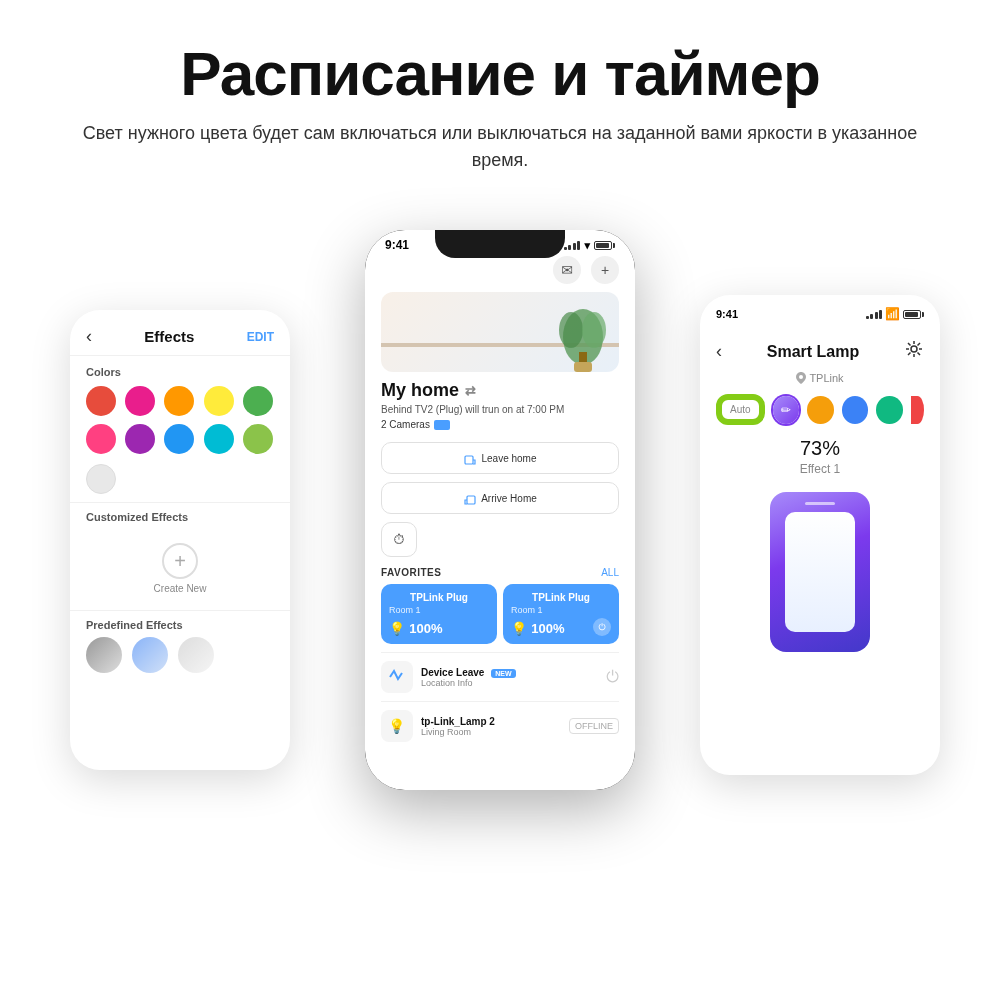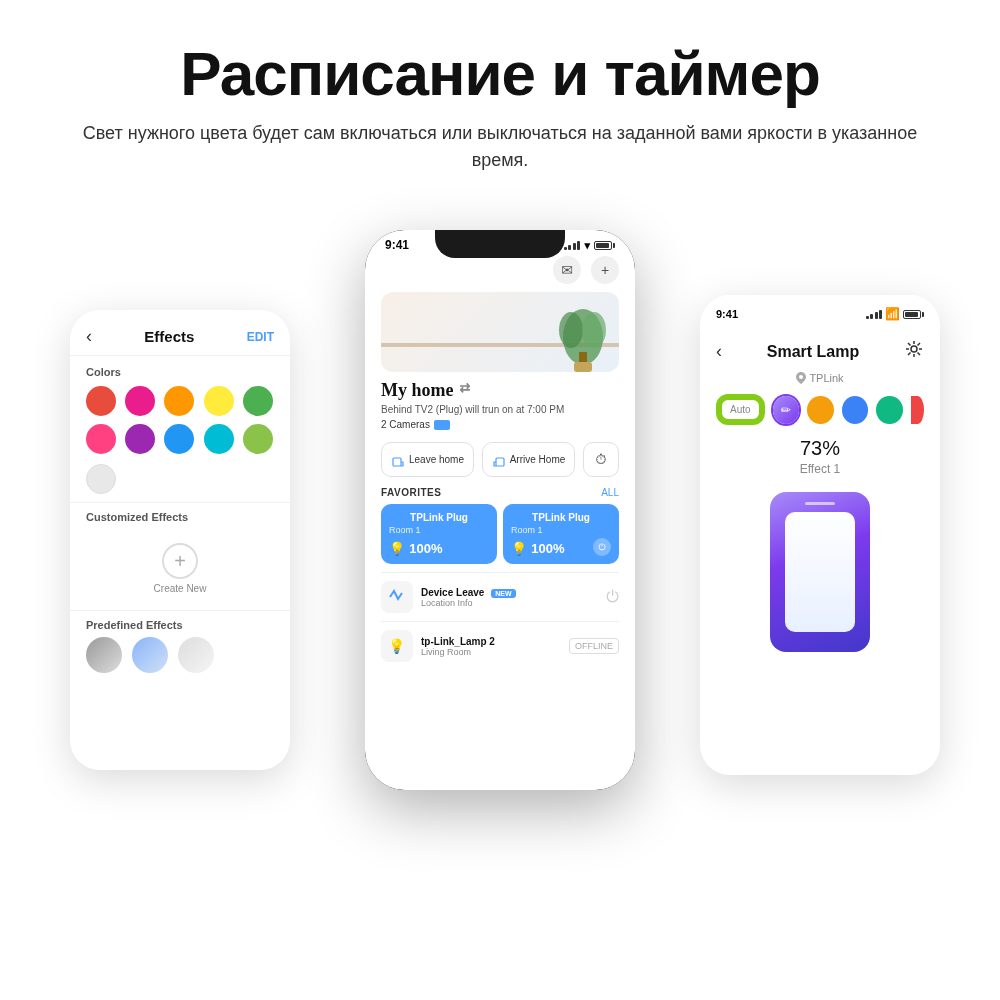--- a/index.html
+++ b/index.html
@@ -116,22 +116,22 @@
       padding: 0 16px;
       overflow: hidden;
     }
 
     .center-home-title {
       font-size: 18px;
       font-weight: 700;
       color: #111;
       margin-bottom: 3px;
       display: flex;
+      align-items: center;
       gap: 6px;
-      font-family: Liberation Serif, serif;
     }
 
     .center-plug-notice {
       font-size: 10px;
       color: #555;
       margin-bottom: 4px;
     }
 
     .center-cameras {
       font-size: 10px;
@@ -148,20 +148,21 @@
       background: #4a9eff;
       border-radius: 2px;
       display: inline-block;
     }
 
     
     .action-row {
       display: flex;
       gap: 8px;
       margin-bottom: 10px;
+      flex-direction: column;
     }
 
     .action-btn {
       flex: 1;
       padding: 8px 4px;
       border: 1px solid #e0e0e0;
       border-radius: 10px;
       font-size: 10px;
       color: #333;
       display: flex;

